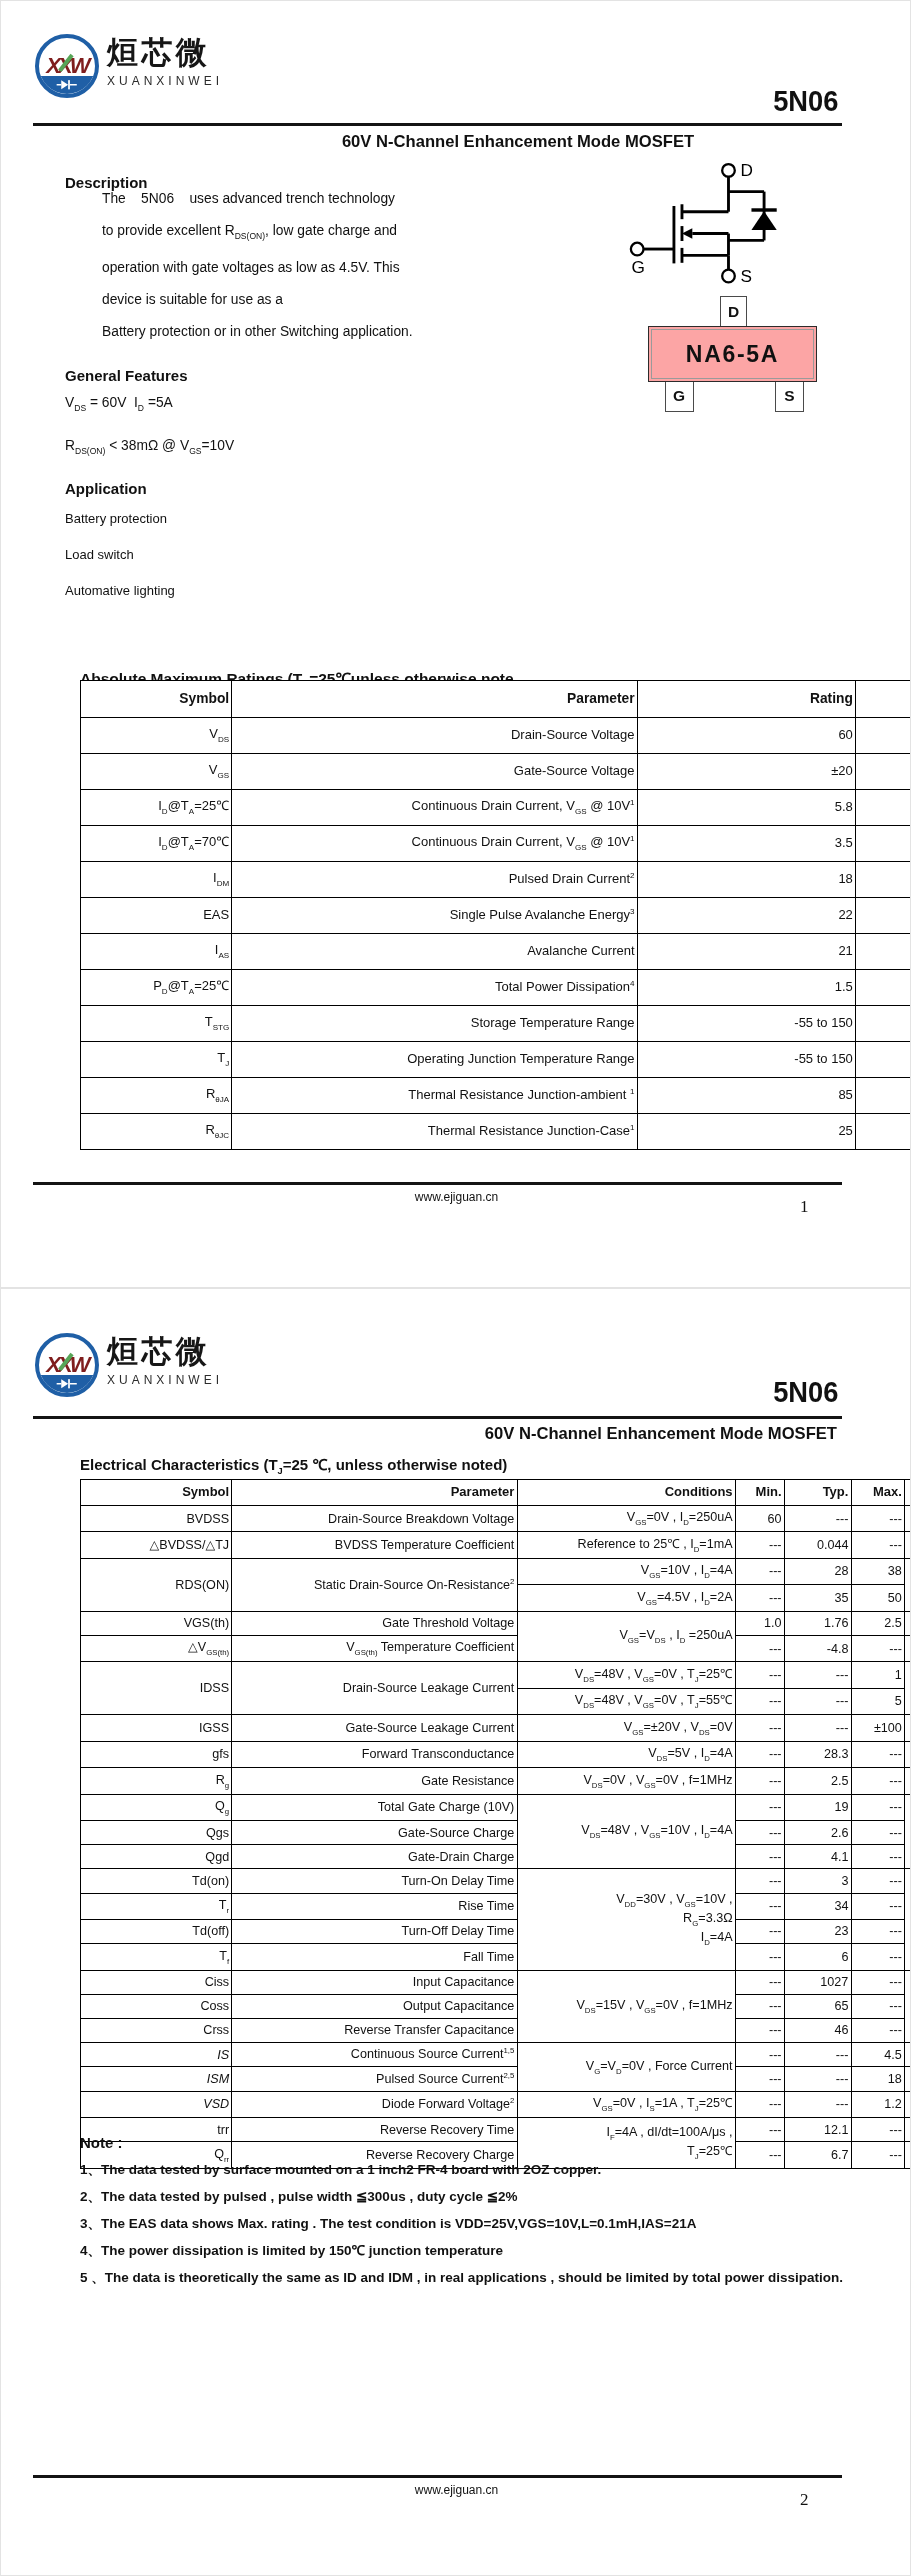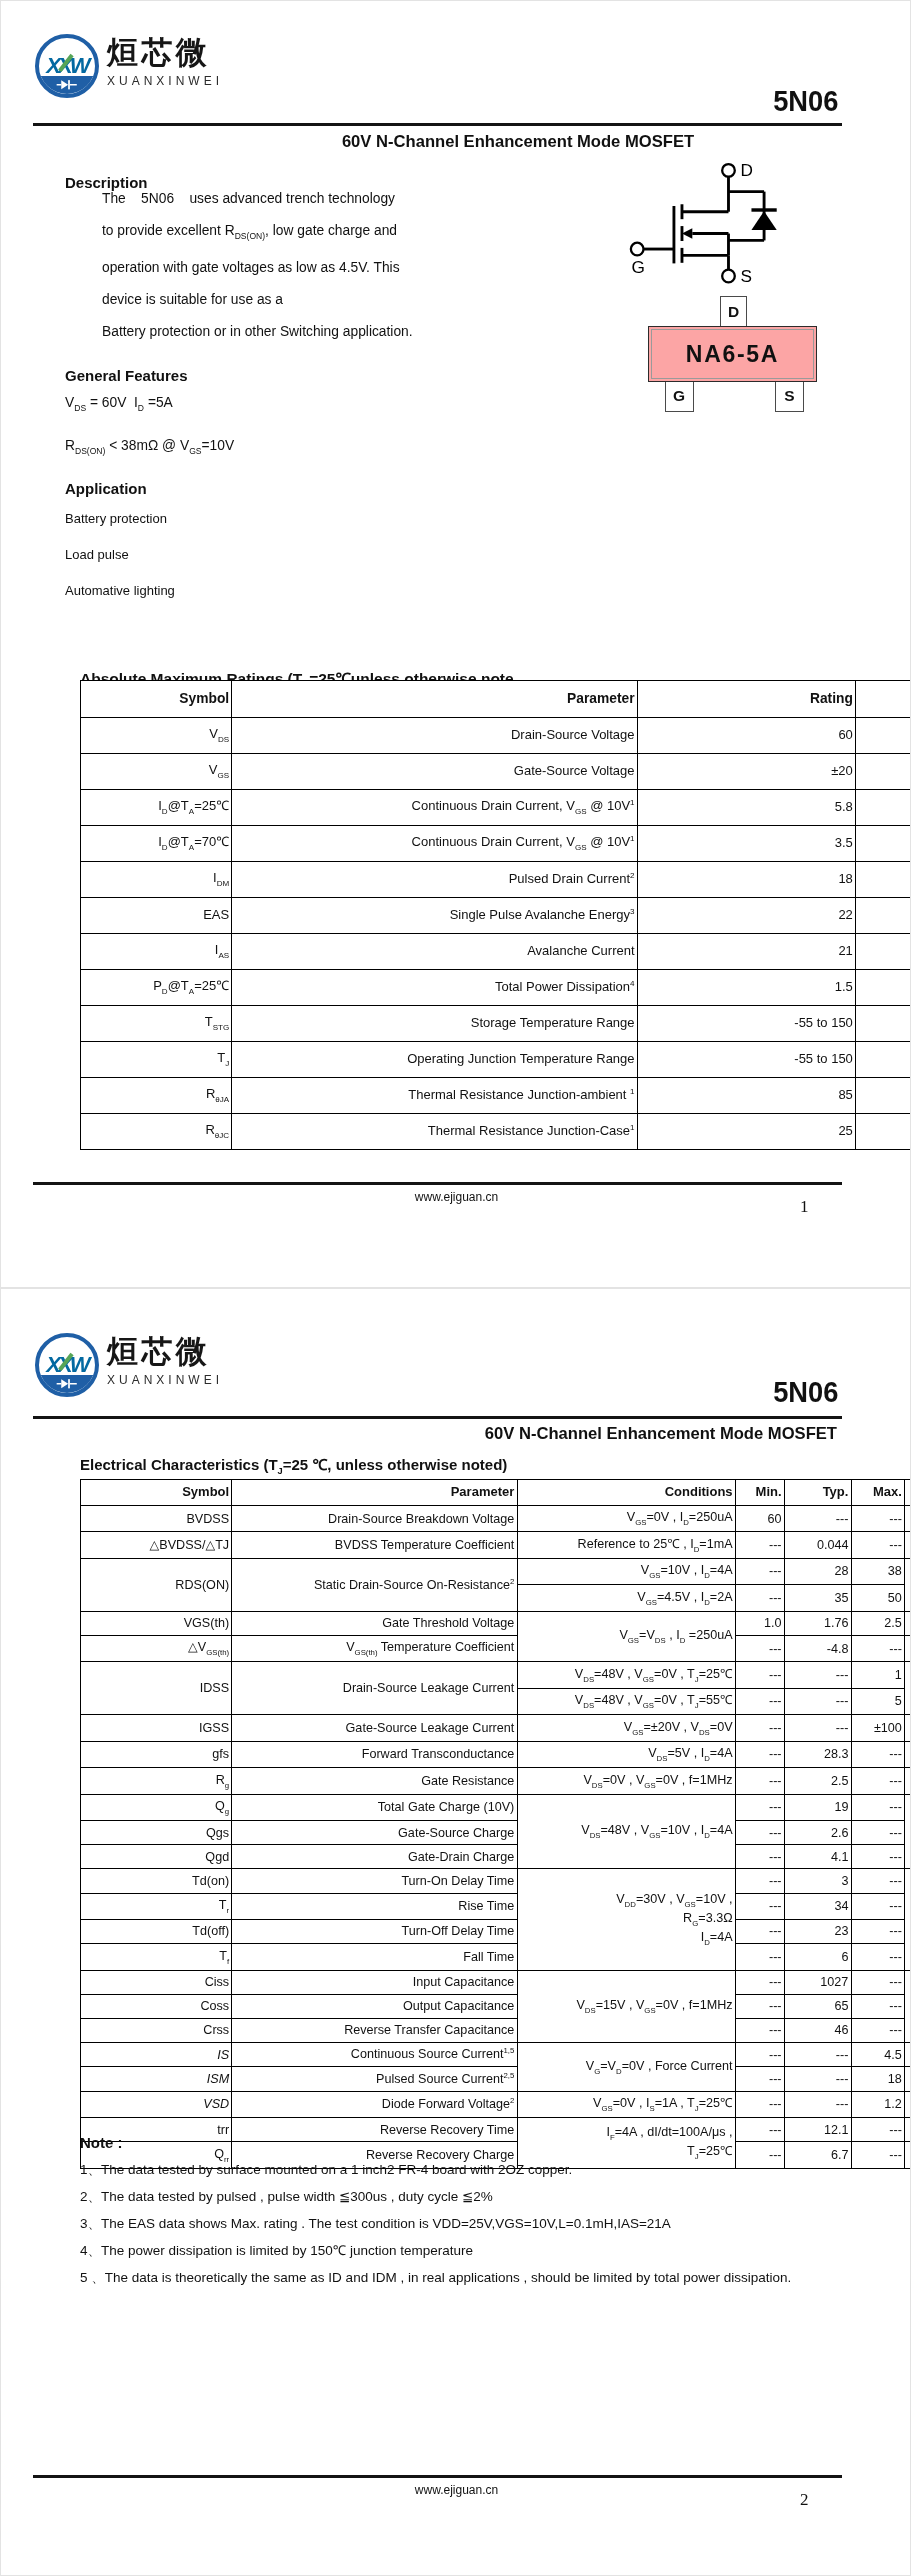--- a/index.html
+++ b/index.html
@@ -22,21 +22,21 @@
   .p1 .logo { left: 34px; top: 33px; }
   .p2 .logo { left: 34px; top: 44px; }
   .logo-circle {
     position: relative; width: 64px; height: 64px;
     border: 4px solid #1f5fa6; border-radius: 50%;
     overflow: hidden; background: #fff; flex: 0 0 auto;
   }
   .logo-xxw {
     position: absolute; left: 0; right: 0; top: 15px;
     text-align: center; font-weight: bold; font-style: italic;
-    font-size: 22px; letter-spacing: -2.9px; color: #0369a1;
+    font-size: 22px; letter-spacing: -2.9px; color: #7f1d1d;
   }
   .logo-xxw::after {
     content: ""; position: absolute; left: 17px; top: 8px;
     width: 19.5px; height: 4px; background: #57a557;
     transform: rotate(-52deg);
   }
   .logo-band {
     position: absolute; left: 0; right: 0; bottom: 0; height: 18.4px;
     background: #1f5fa6; display: flex; align-items: center; justify-content: center;
   }
@@ -95,21 +95,21 @@
   }
   table.data { border: 1.7px solid #000; }
   table.abs { top: 679px; font-size: 13px; }
   table.abs th { height: 37px; font-size: 13.8px; }
   table.abs td { height: 36px; }
   table.elec { top: 190px; font-size: 12.6px; }
   table.elec th { height: 26px; font-size: 13px; }
   table.elec td { height: 23px; }
   
   .note-heading { position: absolute; left: 79px; top: 845px; font-size: 15px; font-weight: bold; }
-  .notes { position: absolute; left: 79px; top: 867px; width: 763px; font-size: 13.5px; }
+  .notes { position: absolute; left: 79px; top: 867px; width: 763px; font-size: 13.5px; font-weight: bold; }
   .notes > div { line-height: 27px; }
   
   .rule-footer { position: absolute; left: 32px; width: 809px; height: 2.9px; background: #141414; }
   .p1 .rule-footer { top: 1181px; }
   .p2 .rule-footer { top: 1186px; }
   .footer-site { position: absolute; left: 0; width: 911px; text-align: center; font-size: 12px; }
   .p1 .footer-site { top: 1189px; }
   .p2 .footer-site { top: 1194px; }
   .page-num { position: absolute; left: 799px; font-family: "Liberation Serif", serif; font-size: 17px; }
   .p1 .page-num { top: 1196px; }
@@ -153,21 +153,21 @@
 
   <div class="sec-heading" style="left:64px; top:366px;">General Features</div>
   <div class="body-lines feat" style="left:64px; top:383px;">
       <div>V<sub>DS</sub> = 60V&nbsp;&nbsp;I<sub>D</sub> =5A</div>
       <div>R<sub>DS(ON)</sub> &lt; 38mΩ @ V<sub>GS</sub>=10V</div>
     </div>
 
   <div class="sec-heading" style="left:64px; top:479px;">Application</div>
   <div class="body-lines apps" style="left:64px; top:500px; font-size:13px;">
       <div>Battery protection</div>
-      <div>Load pulse</div>
+      <div>Load switch</div>
       <div>Automative lighting</div>
     </div>
 
   <div class="mosfet-symbol">
     <svg width="178" height="137" viewBox="0 0 310 238">
       <g stroke="#000" stroke-width="5" fill="none">
         <line x1="80" y1="85" x2="80" y2="185"></line>
         <line x1="94" y1="82" x2="94" y2="108"></line>
         <line x1="94" y1="120" x2="94" y2="146"></line>
         <line x1="94" y1="158" x2="94" y2="184"></line>

